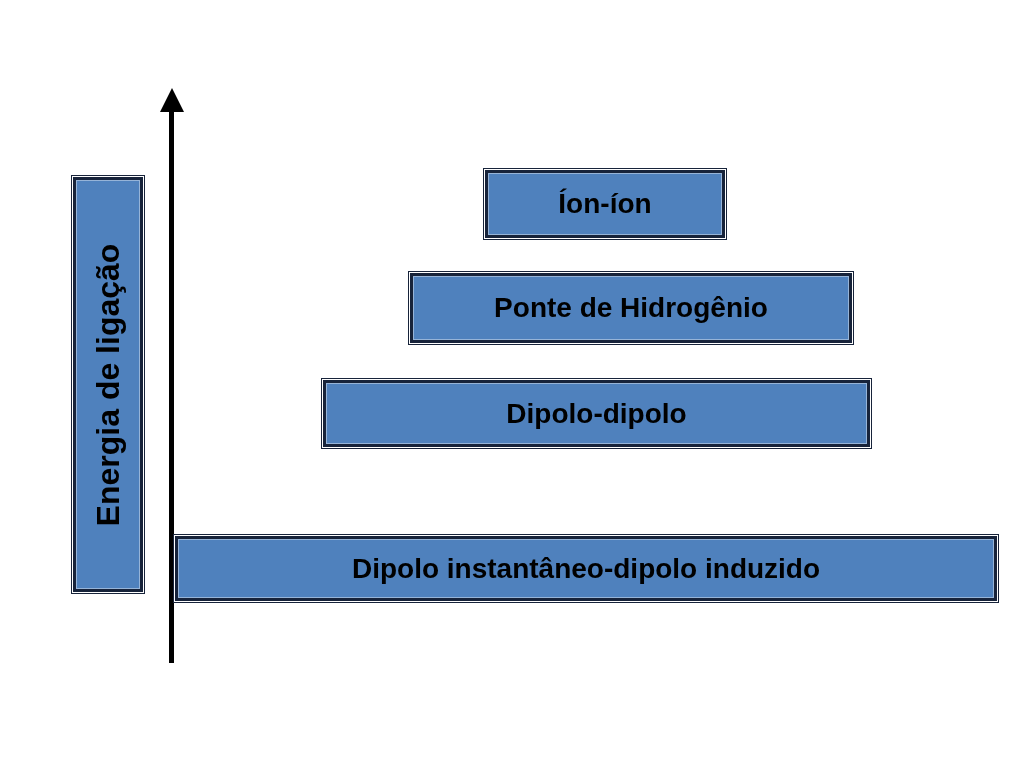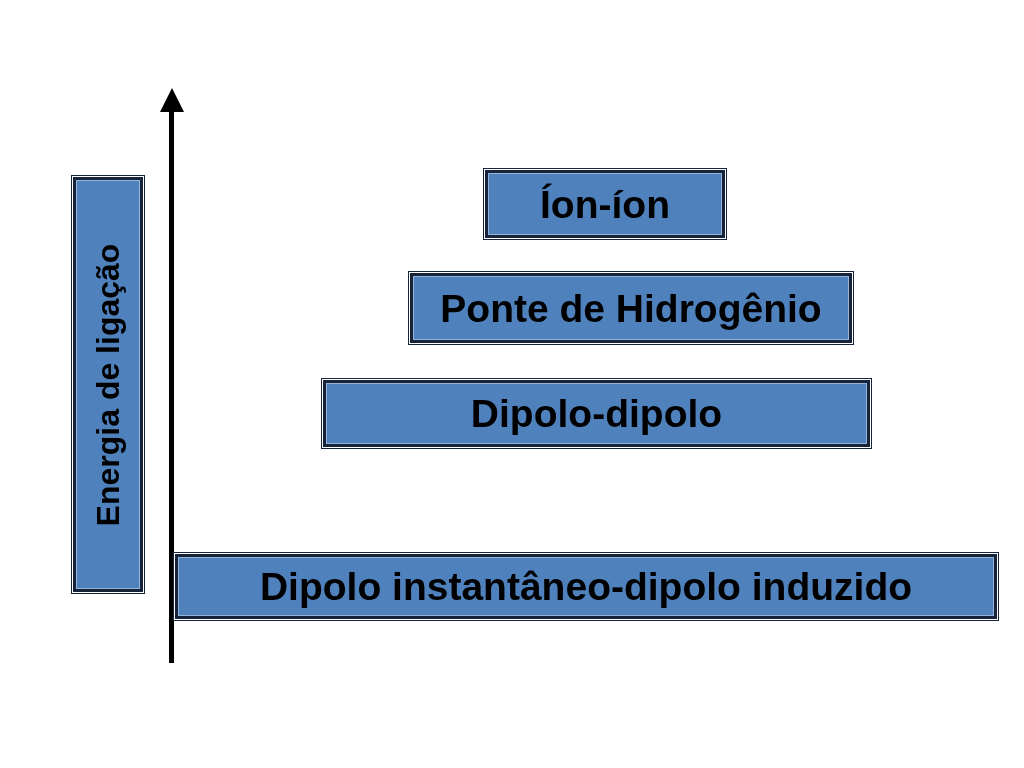--- a/index.html
+++ b/index.html
@@ -43,40 +43,40 @@
     outline: 1px solid #17233a;
     outline-offset: 1px;
     display: flex;
     align-items: center;
     justify-content: center;
     box-shadow: inset 0 0 0 1px rgba(210, 222, 238, 0.55);
   }
   .bluebox .label {
     color: #000000;
     font-weight: bold;
-    font-size: 39px;
+    font-size: 28px;
     line-height: 1;
     white-space: nowrap;
     text-align: center;
   }
   
   .axis-label-box {
     left: 73px;
     top: 177px;
     width: 70px;
     height: 415px;
   }
   .axis-label-box .label {
     transform: rotate(-90deg);
     font-size: 32px;
   }
   .box-ion      { left: 485px; top: 170px; width: 240px; height: 68px; }
   .box-ponte    { left: 410px; top: 273px; width: 442px; height: 70px; justify-content: center; }
   .box-dipolo   { left: 323px; top: 380px; width: 547px; height: 67px; }
-  .box-induzido { left: 175px; top: 554px; width: 822px; height: 65px; z-index: 2; }
+  .box-induzido { left: 175px; top: 536px; width: 822px; height: 65px; z-index: 2; }
 </style>
 </head>
 <body>
 
 <div class="slide">
 
   <div class="axis-arrowhead"></div>
   <div class="axis-line"></div>
 
   <div class="bluebox axis-label-box">

